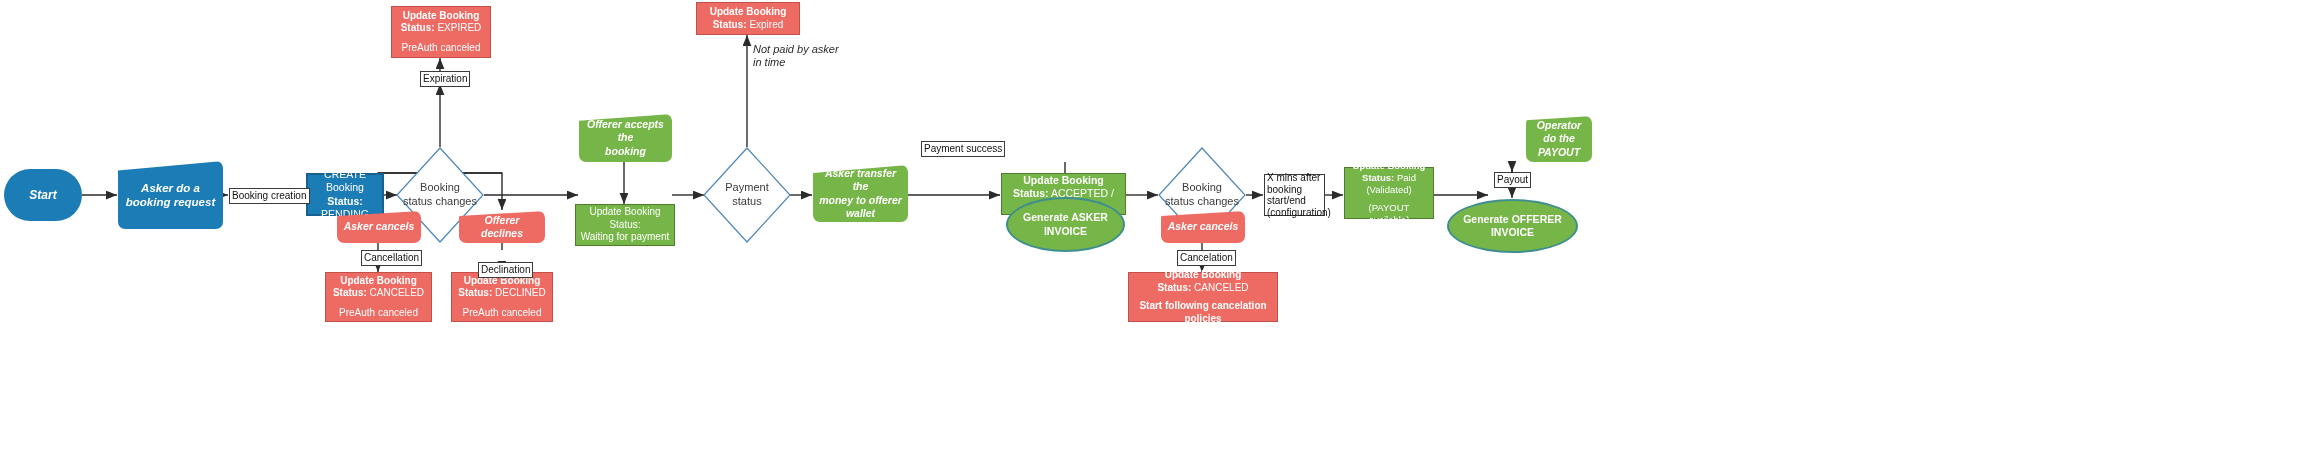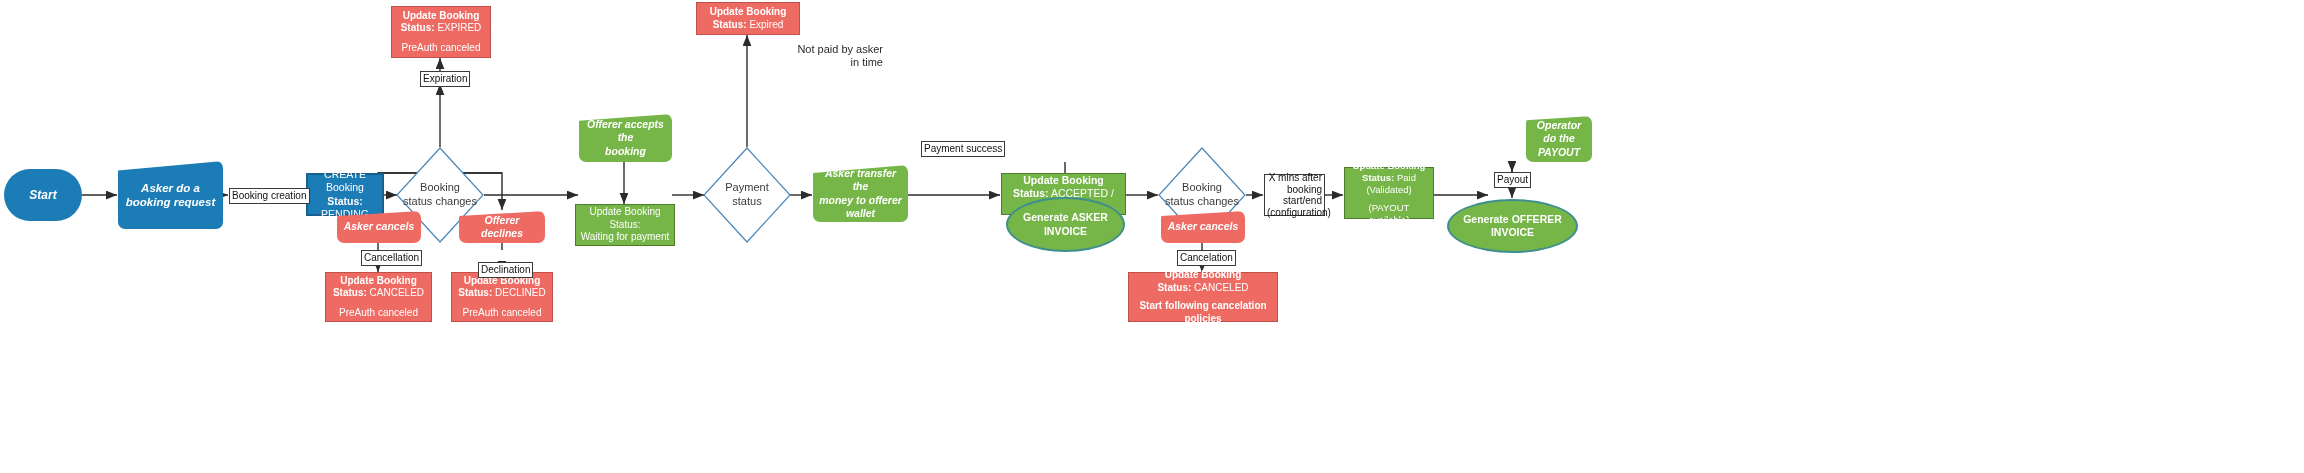--- a/index.html
+++ b/index.html
@@ -34,21 +34,21 @@
   .slant.v3{clip-path:polygon(0% 16%,100% 0%,100% 100%,0% 100%);}
 
   
   .diamond{background:transparent;}
   .diamond .dshape{position:absolute;left:0;top:0;width:100%;height:100%;}
   .diamond .dlabel{position:relative;z-index:2;color:#3b3b3b;font-size:11px;}
 
   
   .elabel{position:absolute;background:#ffffff;border:1px solid #3a3a3a;
           color:#111111;font-size:10px;line-height:1.15;padding:1px 2px;
-          box-sizing:border-box;text-align:right;white-space:nowrap;z-index:6;}
+          box-sizing:border-box;text-align:left;white-space:nowrap;z-index:6;}
   .elabel.multi{white-space:normal;}
   
   .plabel{position:absolute;color:#2b2b2b;font-size:11px;line-height:1.22;
           text-align:center;z-index:6;}
 
   .b{font-weight:bold;}
   .i{font-style:italic;font-weight:bold;}
 </style>
 </head>
 <body>
@@ -223,21 +223,21 @@
   <div class="node diamond" style="left:703px;top:147px;width:88px;height:96px;">
     <svg class="dshape" viewBox="0 0 88 96">
       <polygon points="44,1 87,48 44,95 1,48" fill="#ffffff" stroke="#4A86B8" stroke-width="1.2"></polygon>
     </svg>
     <div class="dlabel">
       <div>Payment</div>
       <div>status</div>
     </div>
   </div>
 
-  <div class="plabel" style="left:753px;top:43px;width:130px;text-align:right;">
+  <div class="plabel" style="left:753px;top:43px;width:130px;text-align:left;font-style:italic;">
     <div>Not paid by asker</div>
     <div>in time</div>
   </div>
 
   <div class="node red" style="left:696px;top:2px;width:104px;height:33px;font-size:10px;">
     <div class="txt">
       <div class="b">Update Booking</div>
       <div><span class="b">Status:</span><span> Expired</span></div>
     </div>
   </div>

